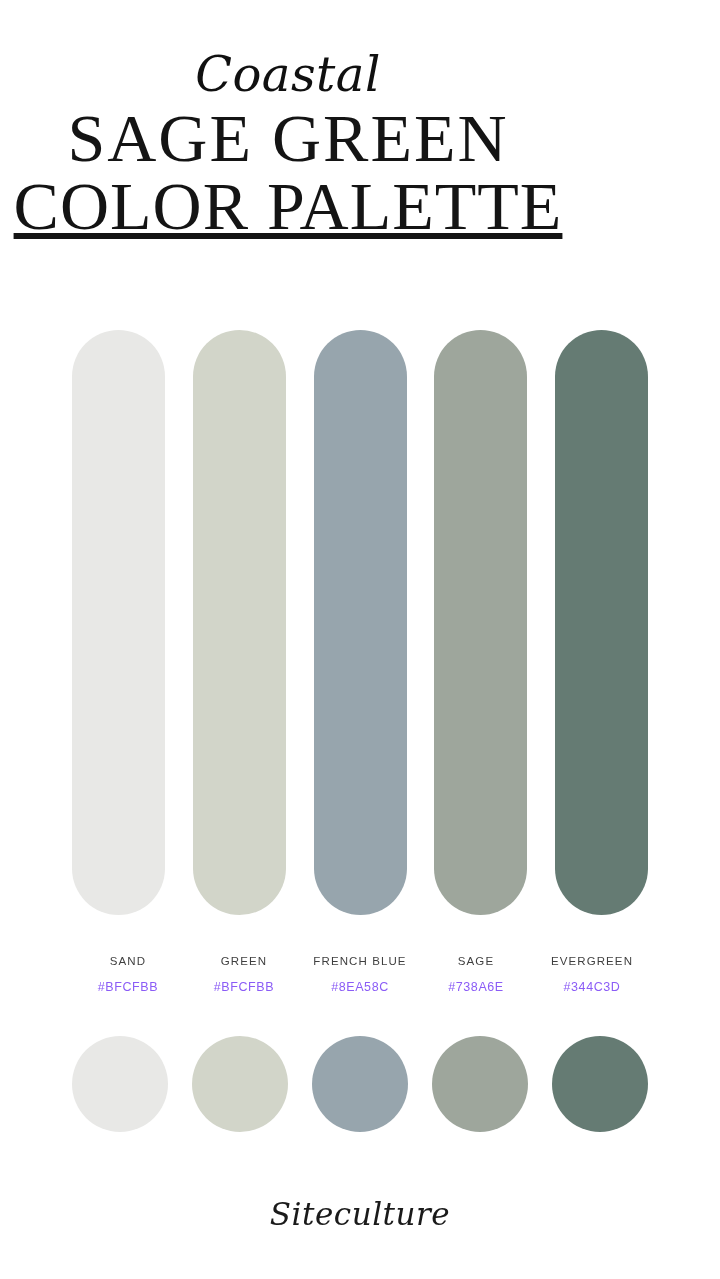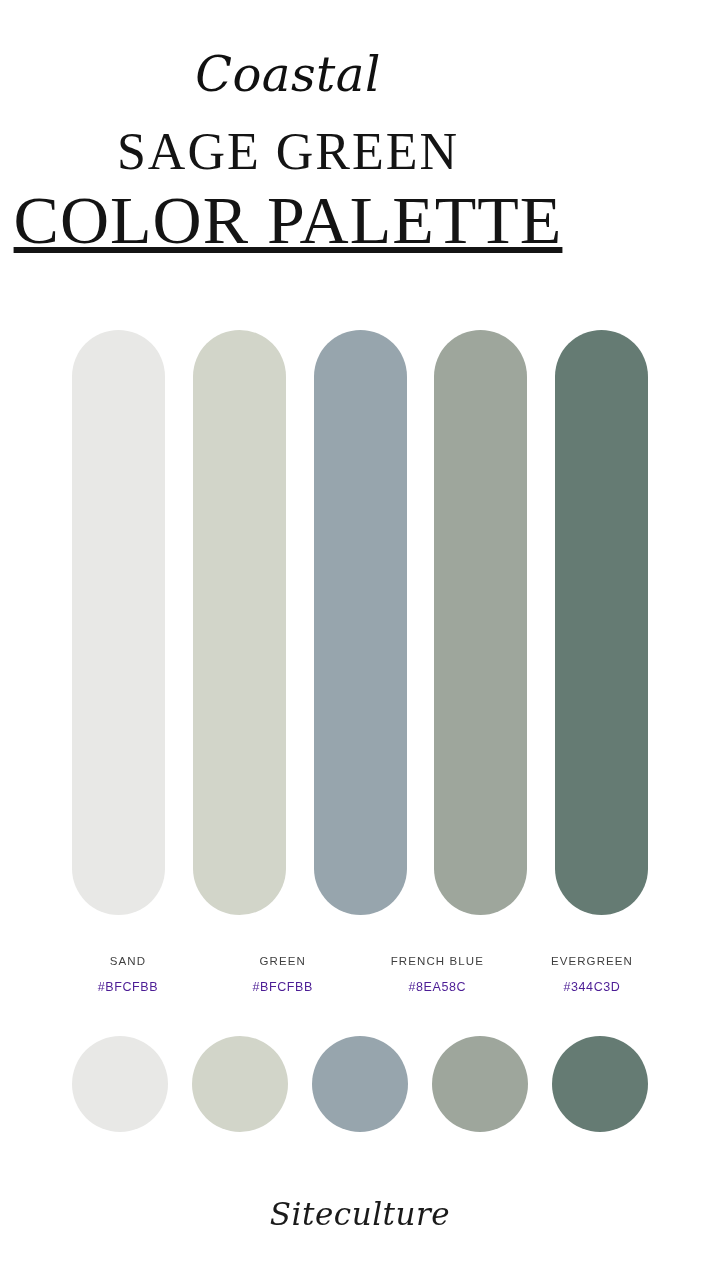--- a/index.html
+++ b/index.html
@@ -37,25 +37,25 @@
     font-style: italic;
     font-weight: 400;
     font-size: 48px;
     line-height: 56px;
     letter-spacing: 0.5px;
     color: #101010;
   }
   .title-line1 {
     font-family: "Liberation Serif", "DejaVu Serif", serif;
     font-weight: 400;
-    font-size: 52px;
+    font-size: 68px;
     line-height: 72px;
     letter-spacing: 2px;
     color: #141414;
-    margin-top: 14px;
+    margin-top: 0;
   }
   .title-line2 {
     font-family: "Liberation Serif", "DejaVu Serif", serif;
     font-weight: 400;
     font-size: 68px;
     line-height: 72px;
     letter-spacing: 1px;
     color: #141414;
     margin-top: -4px;
     text-decoration: underline;
@@ -95,21 +95,21 @@
     font-family: "Liberation Sans", sans-serif;
     font-size: 11.5px;
     letter-spacing: 1.1px;
     color: #3f3f3f;
     white-space: nowrap;
   }
   .label-hex {
     font-family: "Liberation Sans", sans-serif;
     font-size: 12.5px;
     letter-spacing: 0.6px;
-    color: #4c1d95;
+    color: #8b5cf6;
     margin-top: 13px;
     white-space: nowrap;
   }
 
   
   .circles-row {
     position: absolute;
     top: 1036px;
     left: 72px;
     width: 576px;
@@ -165,20 +165,24 @@
     </div>
     <div class="label-col">
       <div class="label-name">GREEN</div>
       <div class="label-hex">#BFCFBB</div>
     </div>
     <div class="label-col">
       <div class="label-name">FRENCH BLUE</div>
       <div class="label-hex">#8EA58C</div>
     </div>
     <div class="label-col">
+      <div class="label-name">SAGE</div>
+      <div class="label-hex">#738A6E</div>
+    </div>
+    <div class="label-col">
       <div class="label-name">EVERGREEN</div>
       <div class="label-hex">#344C3D</div>
     </div>
   </div>
 
   <div class="circles-row">
     <div class="circle" style="background-color: rgb(232, 232, 230);"></div>
     <div class="circle" style="background-color: rgb(210, 213, 201);"></div>
     <div class="circle" style="background-color: rgb(151, 165, 173);"></div>
     <div class="circle" style="background-color: rgb(158, 166, 156);"></div>

